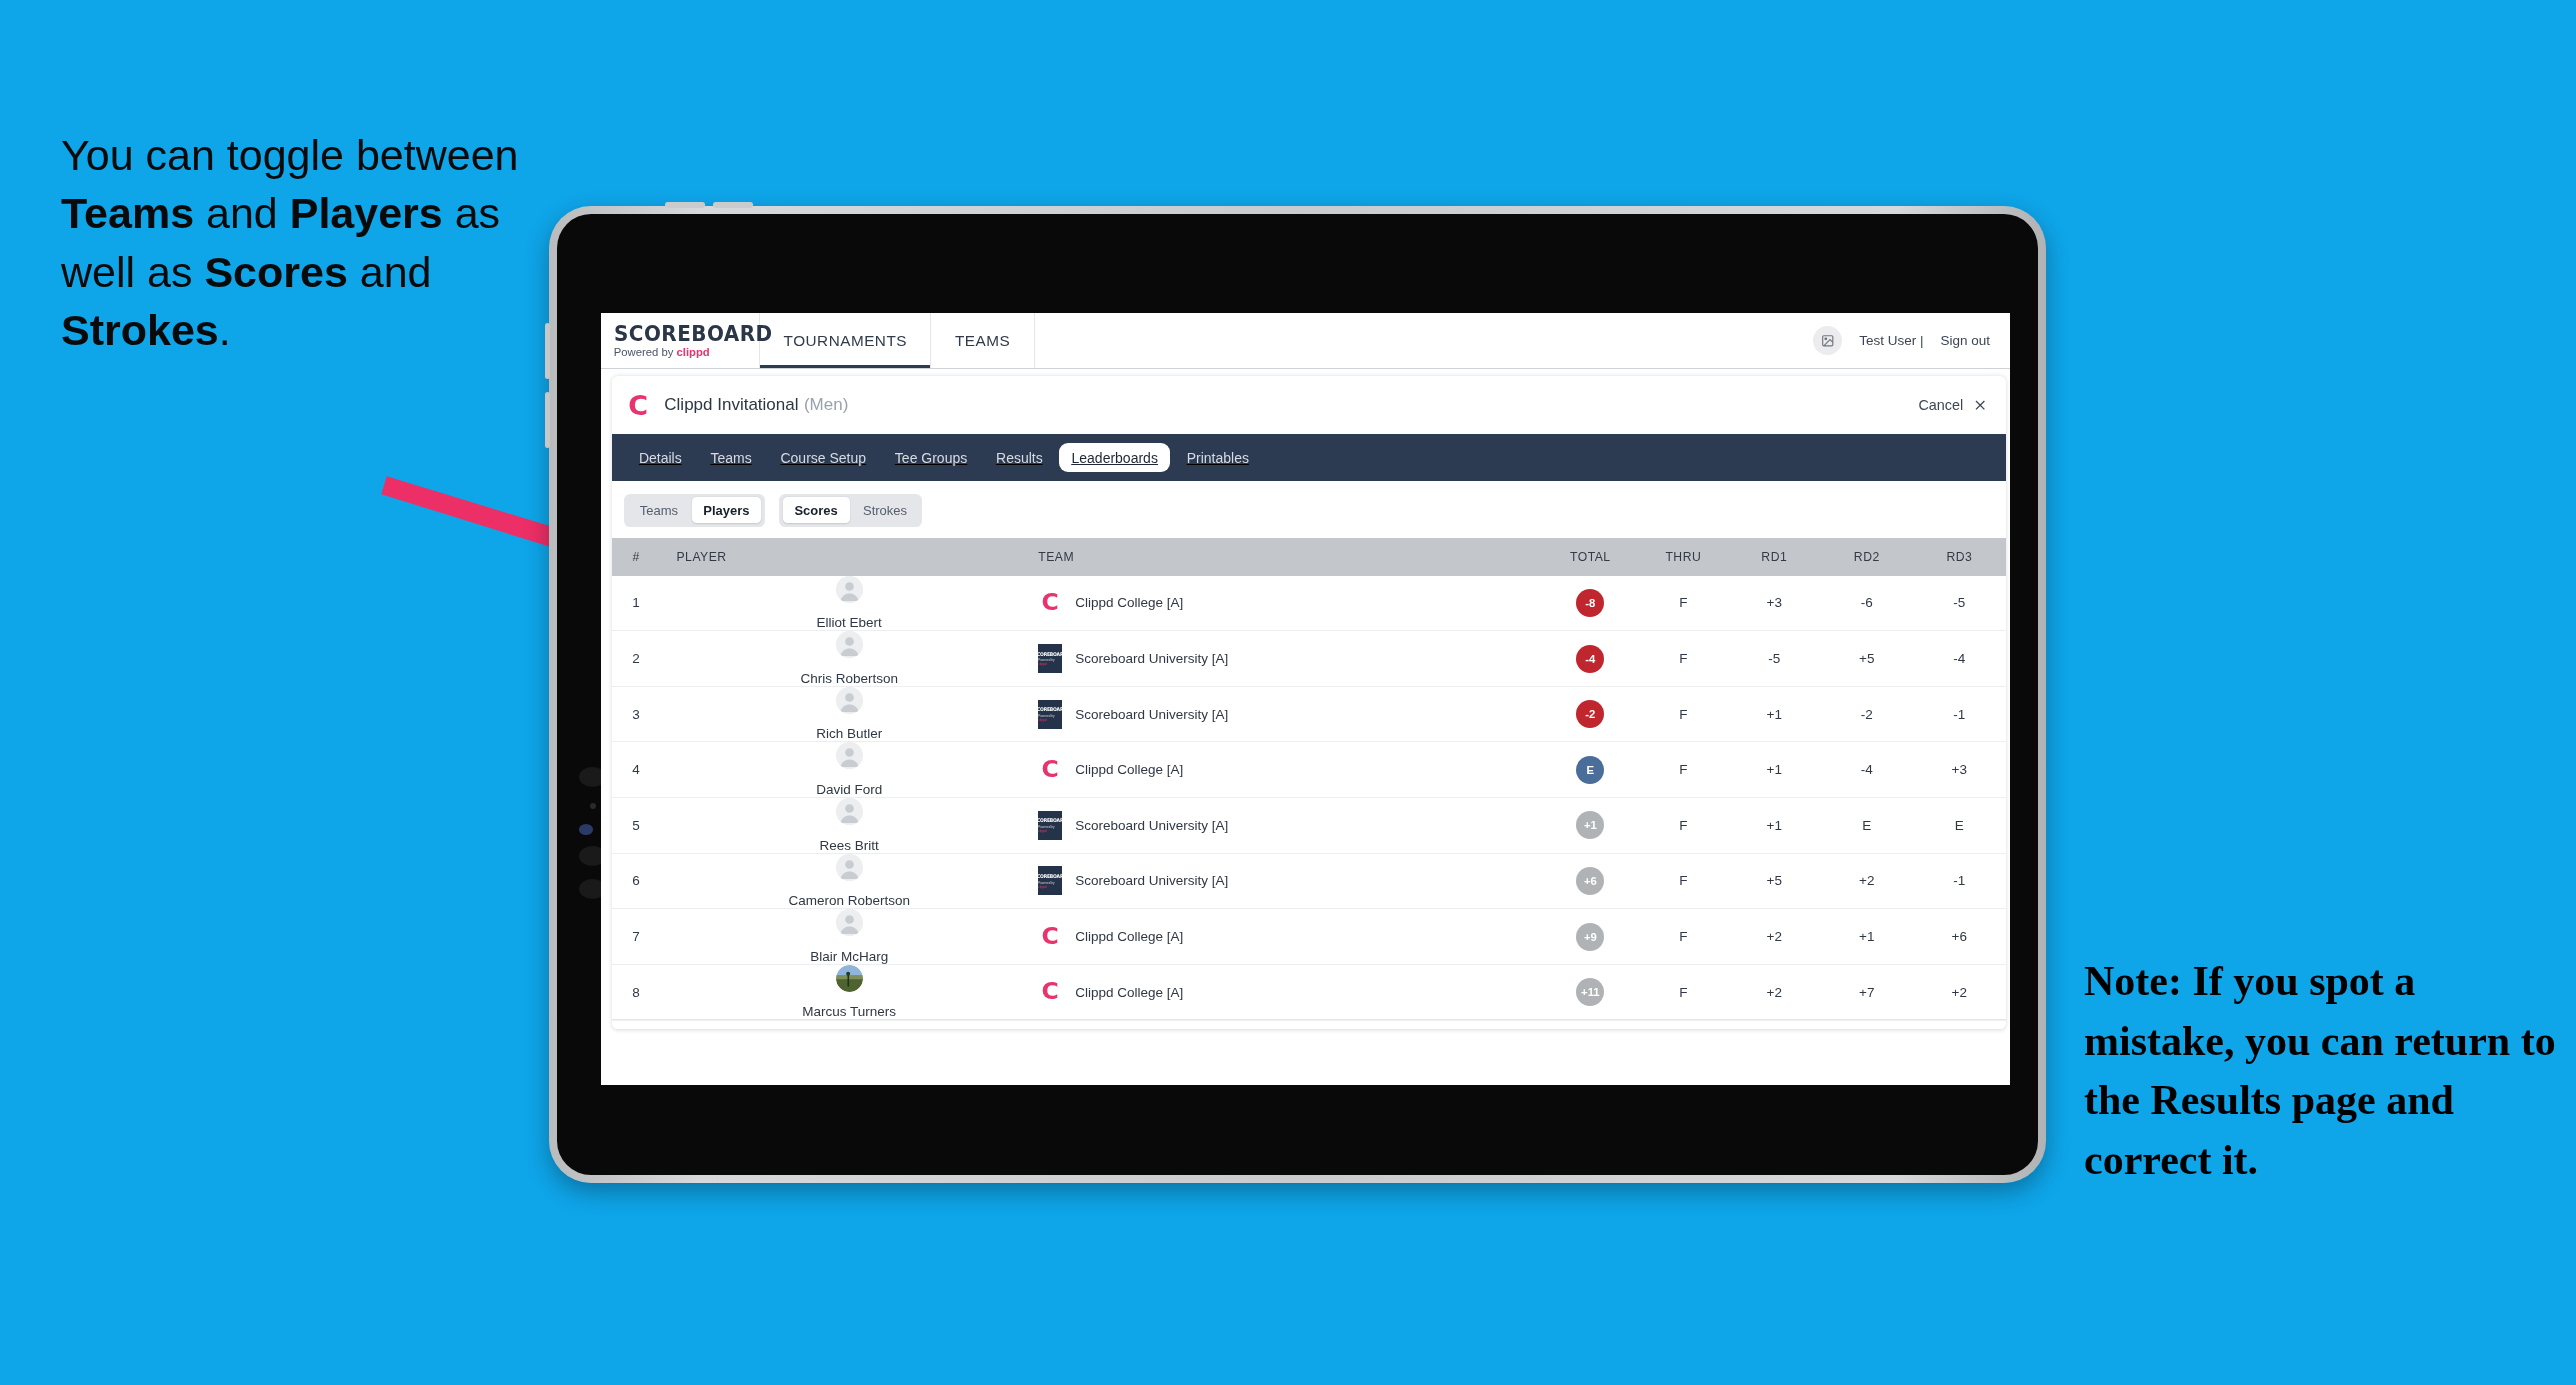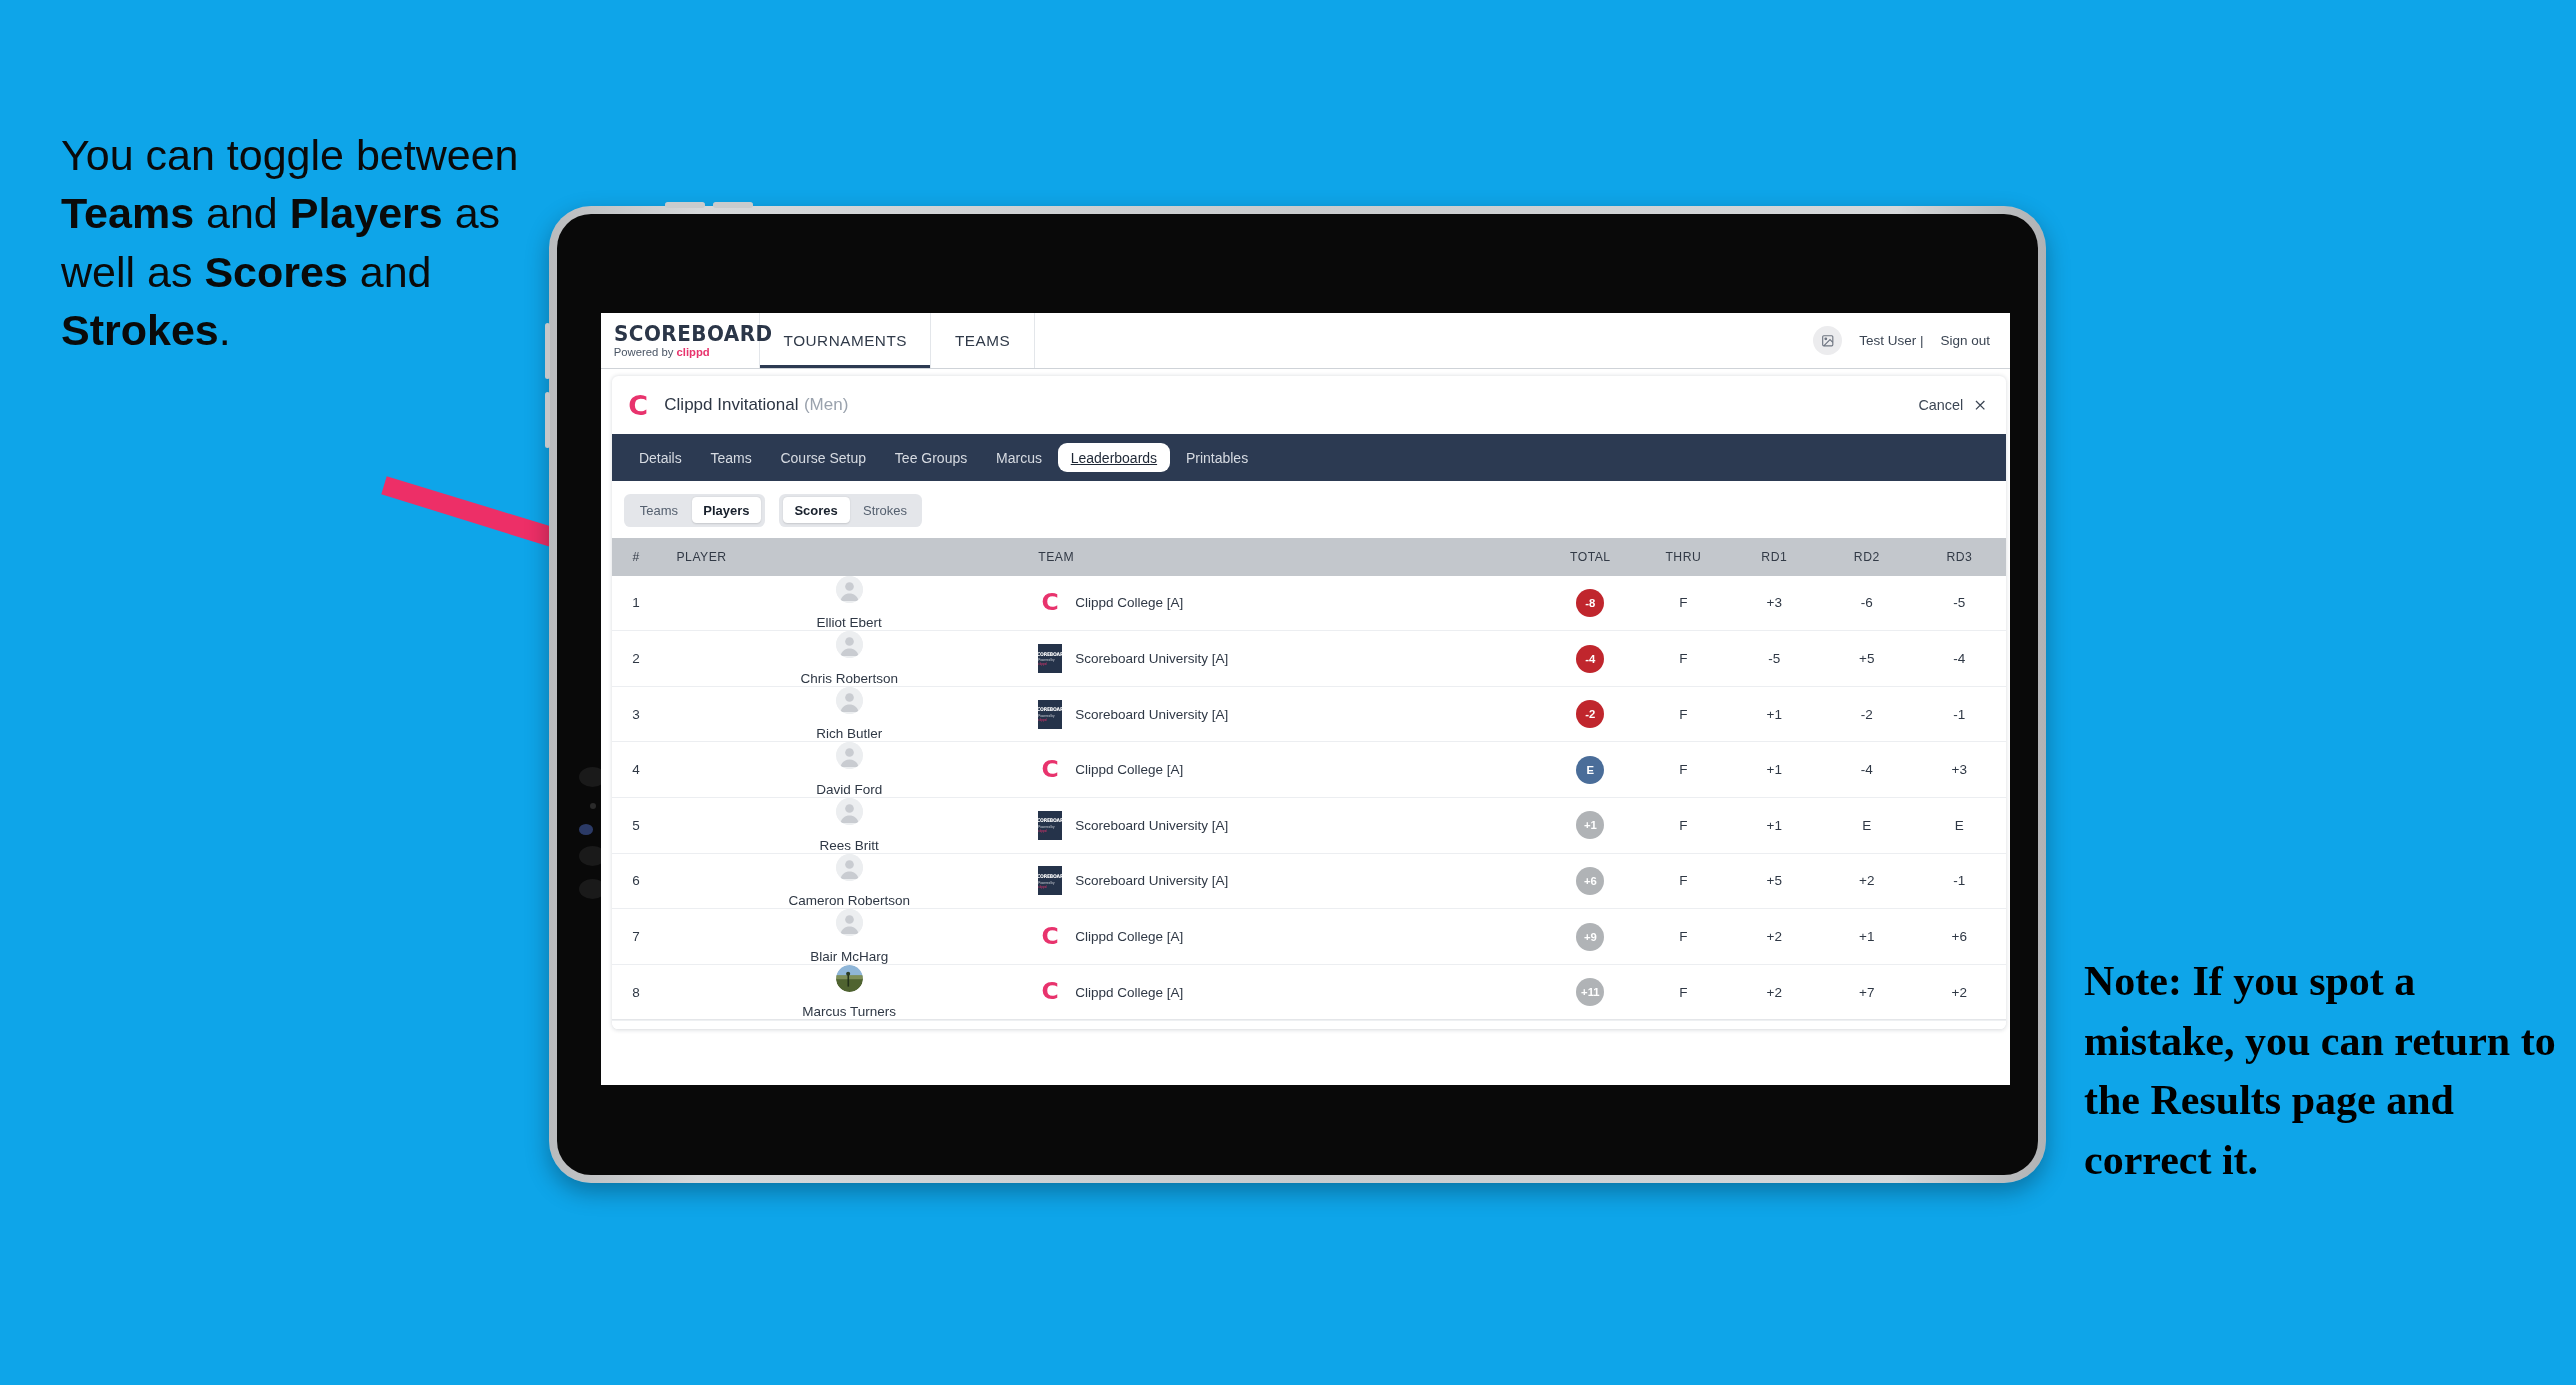--- a/index.html
+++ b/index.html
@@ -122,21 +122,21 @@
   .card-title { font-size: 17px; color:#2d3644; }
   .card-title .men { color:#9aa2ad; margin-left:5.4px; }
   .card-cancel {
     margin-left:auto; display:flex; align-items:center; gap:10px;
     font-size:14.4px; color:#3c4654;
   }
 
   
   .subnav {
     background:#2c3a52; height:47px; display:flex; align-items:center;
-    padding-left: 14.4px; gap: 3.6px;
+    padding-left: 14.4px; gap: 3.6px; text-decoration: underline;
   }
   .subnav-item {
     font-size: 14px; color:#d7dbe2; padding: 6.3px 12.6px; border-radius:5.4px;
   }
   .subnav-item.active {
     background:#fff; color:#1e2735; text-decoration: underline; font-weight:500;border-radius:9px;
   }
 
   
   .toggles { display:flex; align-items:center; gap:14.4px; padding: 12.6px 0 10.8px 12.6px; background:#fff; }
@@ -269,21 +269,21 @@
                   <path d="M5 5 L19 19 M19 5 L5 19"></path>
                 </svg>
               </div>
             </div>
 
             <div class="subnav" id="subnav">
                 <div class="subnav-item">Details</div>
                 <div class="subnav-item">Teams</div>
                 <div class="subnav-item">Course Setup</div>
                 <div class="subnav-item">Tee Groups</div>
-                <div class="subnav-item">Marcus</div>
+                <div class="subnav-item">Results</div>
                 <div class="subnav-item active">Leaderboards</div>
                 <div class="subnav-item">Printables</div>
               </div>
 
             <div class="toggles">
               <div class="tgroup">
                 <div class="tbtn">Teams</div>
                 <div class="tbtn on">Players</div>
               </div>
               <div class="tgroup">

